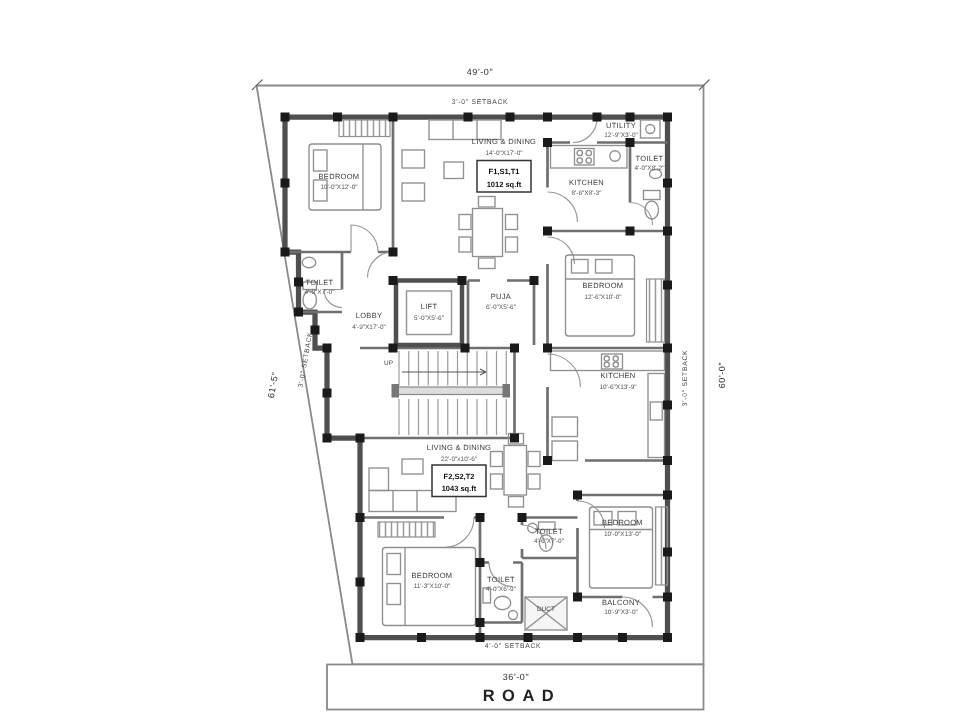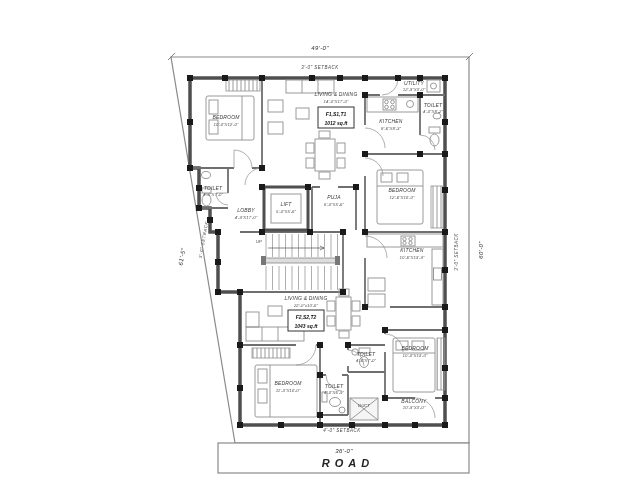--- a/index.html
+++ b/index.html
@@ -1,16 +1,16 @@
 <!DOCTYPE html>
 <html><head>
 <meta charset="utf-8">
 <style>
   html,body{margin:0;padding:0;background:#ffffff;}
-  .canvas{position:relative;width:640px;height:480px;background:#ffffff;overflow:hidden;font-style:italic;}
+  .canvas{position:relative;width:640px;height:480px;background:#ffffff;overflow:hidden;}
   svg text{font-family:"Liberation Sans", sans-serif;fill:#3a3a3a;text-anchor:middle;}
   .rname{font-size:5px;letter-spacing:.2px;}
   .rsize{font-size:4.3px;fill:#555;}
   .dim{font-size:6px;fill:#2f2f2f;letter-spacing:.4px;}
   .sb{font-size:4.5px;fill:#4a4a4a;letter-spacing:.5px;}
   .unit{font-size:5px;font-weight:bold;fill:#101010;}
   .roadtxt{font-size:11px;font-weight:600;letter-spacing:5px;fill:#222;}
   .tiny{font-size:4.3px;fill:#444;}
   .wall-ext{stroke:#4f4f4f;stroke-width:3.5;fill:#ffffff;}
   .wall-int{stroke:#6f6f6f;stroke-width:1.8;fill:none;}

